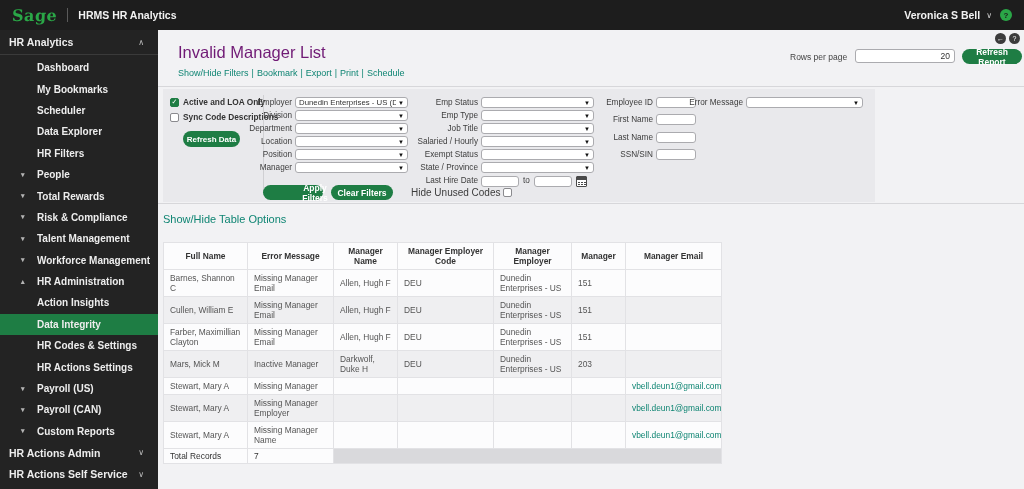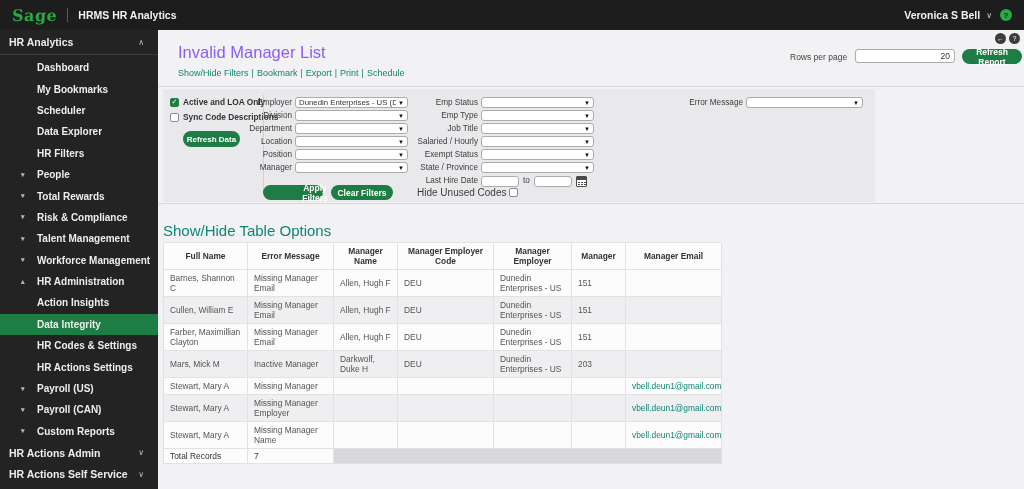--- a/index.html
+++ b/index.html
@@ -27,21 +27,21 @@
   .side-header { border-bottom:1px solid #3a3a3a; }
   .side-chev { color:#bdbdbd; font-size:8px; font-weight:400; }
   .side-items { padding-top:2px; }
   .side-item { height:21.4px; display:flex; align-items:center; font-size:10px; font-weight:700; cursor:pointer; }
   .s-chev { margin-left:21px; width:16px; font-size:7px; color:#b5b5b5; }
   .side-item.selected { background:#1e7d44; }
   .side-bottom .side-section { height:21.4px; }
 
   
   .content { position:absolute; left:158px; top:30px; width:866px; height:459px; background:#f2f2f4; }
-  .page-title { position:absolute; left:20px; top:13px; font-size:16.5px; font-weight:400; color:#8b5cf6; }
+  .page-title { position:absolute; left:20px; top:13px; font-size:16.5px; font-weight:400; color:#701a75; }
   .header-links { position:absolute; left:20px; top:38px; font-size:9px; color:#0f8573;text-align:right; }
   .header-links .hlink { color:#0f8573; cursor:pointer; }
   .header-links .sep { color:#0f8573; margin:0 3px; }
   .page-icons { position:absolute; right:4px; top:3px; display:flex; gap:3px; }
   .circle-icon { width:11px; height:11px; border-radius:50%; background:#3c3c3c; color:#fff;
                  font-size:7px; display:flex; align-items:center; justify-content:center; cursor:pointer; }
   .rpp-label { position:absolute; left:632px; top:22px; font-size:8.5px; color:#444; }
   .rpp-input { position:absolute; left:697px; top:19px; width:100px; height:14px; border:1px solid #ababaf;
                border-radius:3px; font-size:8.5px; text-align:right; padding:0 4px; color:#333; background:#fff; }
   .btn-green { background:#1e7d44; color:#fff; border:none; border-radius:9px; font-weight:700;
@@ -76,25 +76,25 @@
   .lhd-row { position:absolute; left:252px; top:87px; display:flex; height:13px; }
   .lhd-input { width:38px; height:11px; border:1px solid #ababaf; border-radius:3px; background:#fff; font-size:8px; padding:0 2px; }
   .to-label { font-size:8.2px; color:#3c3c3c; margin:0 4px; }
   .cal-icon { width:11px; height:11px; background:#fff; border:1px solid #4a4a4a; border-radius:1px;
               position:relative; margin-left:4px; cursor:pointer; }
   .cal-icon::before { content:''; position:absolute; top:0; left:0; right:0; height:3px; background:#4a4a4a; }
   .cal-icon::after { content:''; position:absolute; top:5px; left:1px; width:2px; height:1px; background:#4a4a4a;
                      box-shadow:3px 0 #4a4a4a, 6px 0 #4a4a4a, 0 2px #4a4a4a, 3px 2px #4a4a4a, 6px 2px #4a4a4a; }
   .apply-row { position:absolute; left:100px; top:96px; display:flex; align-items:center; }
   .apply-btn { width:60px; height:15px; margin-right:8px;padding-left:44px; }
-  .clear-btn { width:62px; height:15px; margin-right:24px; }
+  .clear-btn { width:62px; height:15px; margin-right:18px; }
   .huc-label { font-size:10px; color:#3c3c3c; margin-right:2px; }
 
   
-  .table-options { position:absolute; left:5px; top:183px; font-size:15px; color:#0f8573; cursor:pointer;margin-top:9px; }
+  .table-options { position:absolute; left:5px; top:183px; font-size:11px; color:#0f8573; cursor:pointer; }
   .grid-wrap { position:absolute; left:5px; top:212px; }
   table { border-collapse:collapse; table-layout:fixed; width:558px; background:#fcfcfd; }
   th, td { border:1px solid #e2e2e5; font-size:8.4px; overflow:hidden; }
   th { font-weight:700; color:#333; text-align:center; padding:3px 3px; background:#fcfcfd; }
   td { color:#555; text-align:left; padding:3px 6px; vertical-align:middle; }
   tbody tr:nth-child(even) td { background:#efeff1; }
   td.email { color:#0f8573; cursor:pointer; }
   .tf-label { font-weight:400; color:#333; padding:2px 6px; background:#fcfcfd; }
   .tf-value { padding:2px 6px; background:#fcfcfd; color:#333; }
   .tf-bar { background:#d9d9dc; }
@@ -313,20 +313,38 @@
     </div>
   </div>
           <div class="frow">
     <span class="flabel">State / Province</span>
     <div class="dropdown">
       <span class="dval"></span>
       <span class="darrow">▼</span>
     </div>
   </div>
         </div>
+      <div class="fcol fcol3">
+          <div class="frow">
+    <span class="flabel">Employee ID</span>
+    <input class="finput" value="" style="">
+  </div>
+          <div class="frow">
+    <span class="flabel">First Name</span>
+    <input class="finput" value="" style="">
+  </div>
+          <div class="frow">
+    <span class="flabel">Last Name</span>
+    <input class="finput" value="" style="">
+  </div>
+          <div class="frow">
+    <span class="flabel">SSN/SIN</span>
+    <input class="finput" value="" style="">
+  </div>
+        </div>
 
       <div class="fcol fcol4">
         <div class="frow">
           <span class="flabel">Error Message</span>
           <div class="dropdown">
             <span class="dval"></span>
             <span class="darrow">▼</span>
           </div>
         </div>
       </div>

